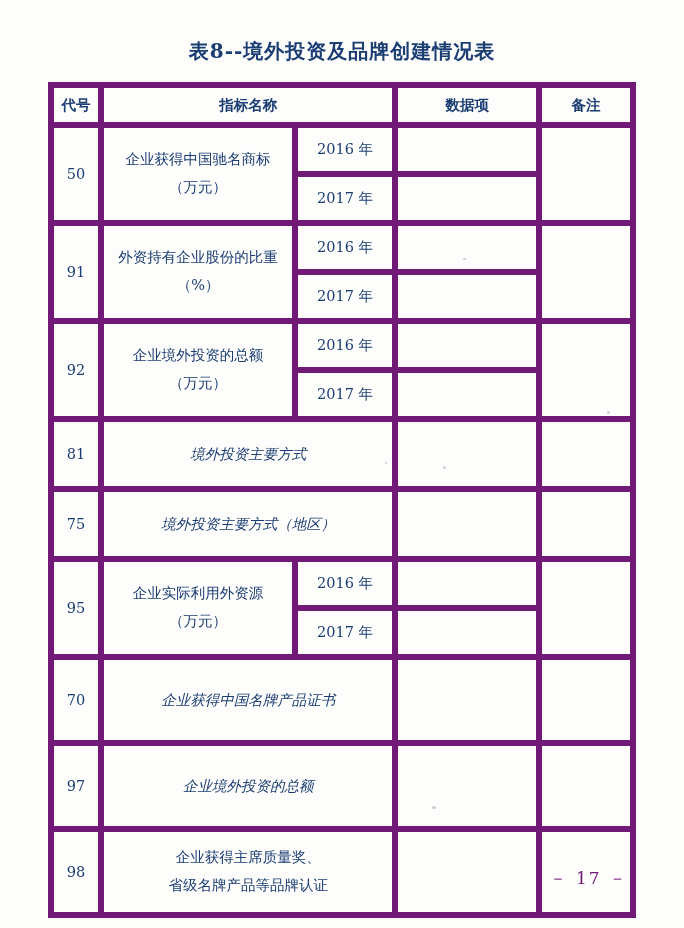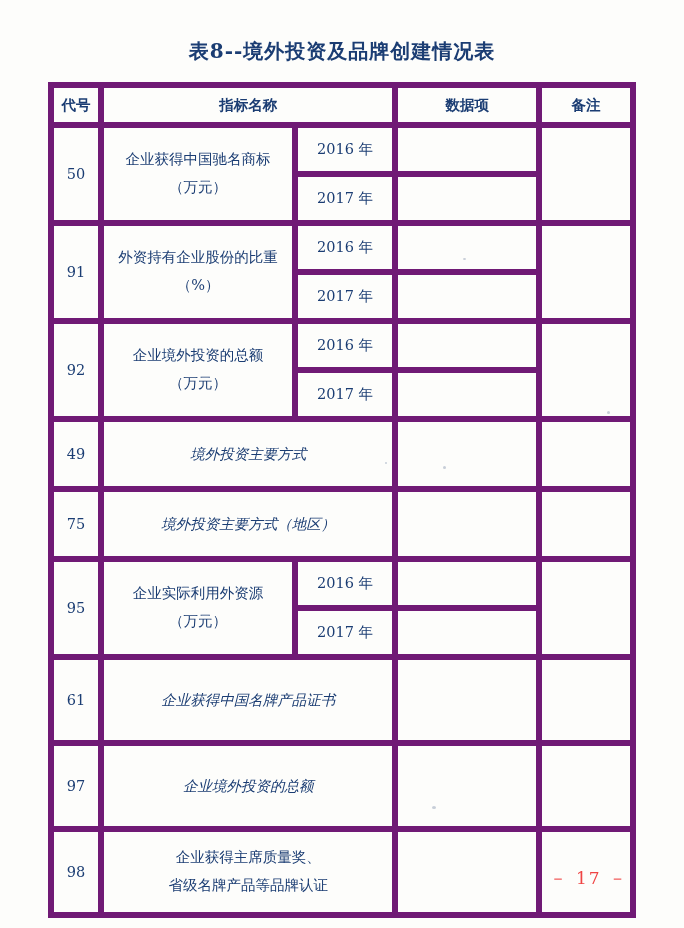--- a/index.html
+++ b/index.html
@@ -79,21 +79,21 @@
     position: absolute;
     background: #9aa7bb;
     border-radius: 50%;
     opacity: .55;
   }
   .page-number {
     position: absolute;
     right: 56px;
     bottom: 38px;
     font-size: 17px;
-    color: #ef4444;
+    color: #701a75;
     font-family: "DejaVu Serif", "Liberation Serif", serif;
     letter-spacing: 2px;
   }
 </style>
 </head>
 <body>
 
 <div class="page">
 
   <div class="doc-title">表8--境外投资及品牌创建情况表</div>
@@ -153,21 +153,21 @@
         <td class="year-cell">2016 年</td>
         <td></td>
         <td rowspan="2"></td>
       </tr>
       <tr class="row-year">
         <td class="year-cell">2017 年</td>
         <td></td>
       </tr>
 
       <tr class="row-single">
-        <td class="cell-code">49</td>
+        <td class="cell-code">81</td>
         <td class="cell-name-1line" colspan="2">境外投资主要方式</td>
         <td></td>
         <td></td>
       </tr>
 
       <tr class="row-single">
         <td class="cell-code">75</td>
         <td class="cell-name-1line" colspan="2">境外投资主要方式（地区）</td>
         <td></td>
         <td></td>
@@ -182,21 +182,21 @@
         <td class="year-cell">2016 年</td>
         <td></td>
         <td rowspan="2"></td>
       </tr>
       <tr class="row-year">
         <td class="year-cell">2017 年</td>
         <td></td>
       </tr>
 
       <tr class="row-tall">
-        <td class="cell-code">61</td>
+        <td class="cell-code">70</td>
         <td class="cell-name-1line" colspan="2">企业获得中国名牌产品证书</td>
         <td></td>
         <td></td>
       </tr>
 
       <tr class="row-tall">
         <td class="cell-code">97</td>
         <td class="cell-name-1line" colspan="2">企业境外投资的总额</td>
         <td></td>
         <td></td>

